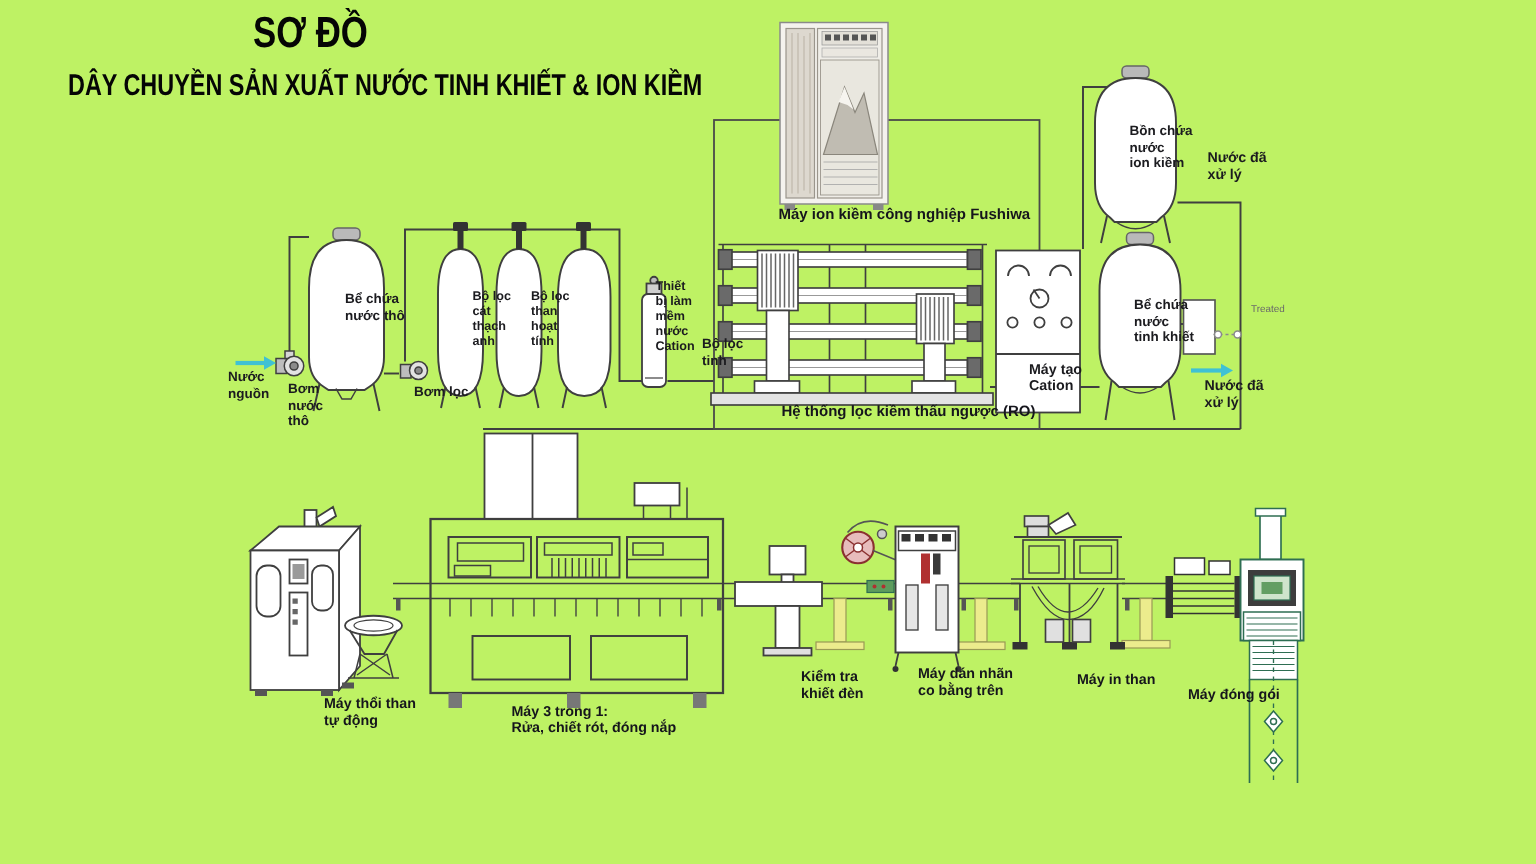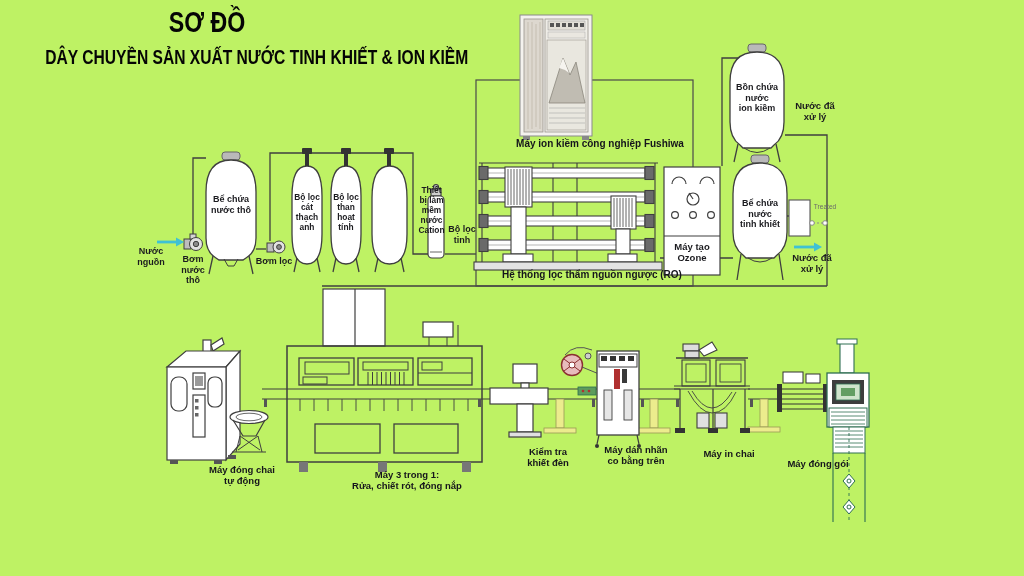--- a/index.html
+++ b/index.html
@@ -1,20 +1,20 @@
 <!DOCTYPE html>
 <html><head>
 <meta charset="utf-8">
 <style>
   html,body{margin:0;padding:0;background:#ffffff;}
   #stage{position:relative;width:1024px;height:576px;background:#bef264;overflow:hidden;
          font-family:"Liberation Sans",sans-serif;}
   #art{position:absolute;left:0;top:0;}
-  .lbl{position:absolute;text-align:center;white-space:pre-line;line-height:1.18;
-       color:#1b1b1f;font-weight:bold;font-size:9px;}
+  .lbl{position:absolute;white-space:pre-line;line-height:1.18;
+       color:#1b1b1f;font-weight:bold;font-size:9px;margin-left:24px;}
   .lbl-sm{font-size:8.4px;}
   .lbl-md{font-size:9.5px;}
   .lbl-lg{font-size:10px;}
   .lbl-tag{font-size:6.6px;color:#6a6a6a;font-weight:normal;}
   .cap{color:#15151c;padding-left:18px;}
   .title-main{position:absolute;left:0;top:6px;width:414px;text-align:center;
       font-size:29px;font-weight:bold;color:#050505;transform:scaleX(.8);
       transform-origin:center;letter-spacing:0px;}
   .title-sub{position:absolute;left:0;top:46px;width:412px;text-align:center;
       font-size:20px;font-weight:bold;color:#050505;transform:scaleX(.78);
@@ -354,39 +354,39 @@
 hoạt
 tính</div>
 <div class="lbl lbl-sm" style="left:371px;top:186px;width:37px;padding-left:42px;">Thiết
 bị làm
 mềm
 nước
 Cation</div>
 <div class="lbl" style="left:444px;top:224px;width:36px;">Bộ lọc
 tinh</div>
 <div class="lbl lbl-lg cap" style="left:477px;top:138px;width:210px;">Máy ion kiềm công nghiệp Fushiwa</div>
-<div class="lbl lbl-lg cap" style="left:479px;top:269px;width:190px;">Hệ thống lọc thẩm nguồn ngược (RO)</div>
+<div class="lbl lbl-lg cap" style="left:479px;top:269px;width:190px;">Hệ thống lọc kiềm thấu ngược (RO)</div>
 <div class="lbl lbl-md" style="left:662px;top:241px;width:60px;">Máy tạo
-Ozone</div>
+Cation</div>
 <div class="lbl" style="left:732px;top:198px;width:56px;">Bể chứa
 nước
 tinh khiết</div>
 <div class="lbl" style="left:729px;top:82px;width:56px;">Bồn chứa
 nước
 ion kiềm</div>
 <div class="lbl lbl-md" style="left:781px;top:100px;width:68px;">Nước đã
 xử lý</div>
 <div class="lbl lbl-tag" style="left:810px;top:203px;width:30px;">Treated</div>
 <div class="lbl lbl-md" style="left:779px;top:252px;width:66px;">Nước đã
 xử lý</div>
 
-<div class="lbl lbl-md cap" style="left:174px;top:464px;width:100px;">Máy đóng chai
+<div class="lbl lbl-md cap" style="left:174px;top:464px;width:100px;">Máy thổi than
 tự động</div>
 <div class="lbl lbl-md cap" style="left:299px;top:469px;width:180px;">Máy 3 trong 1:
 Rửa, chiết rót, đóng nắp</div>
 <div class="lbl lbl-md cap" style="left:492px;top:446px;width:76px;">Kiểm tra
 khiết đèn</div>
 <div class="lbl lbl-md cap" style="left:570px;top:444px;width:96px;">Máy dán nhãn
 co bằng trên</div>
-<div class="lbl lbl-md cap" style="left:676px;top:448px;width:70px;">Máy in chai</div>
+<div class="lbl lbl-md cap" style="left:676px;top:448px;width:70px;">Máy in than</div>
 <div class="lbl lbl-md cap" style="left:750px;top:458px;width:100px;">Máy đóng gói</div>
 
 </div>
 
 </body></html>

